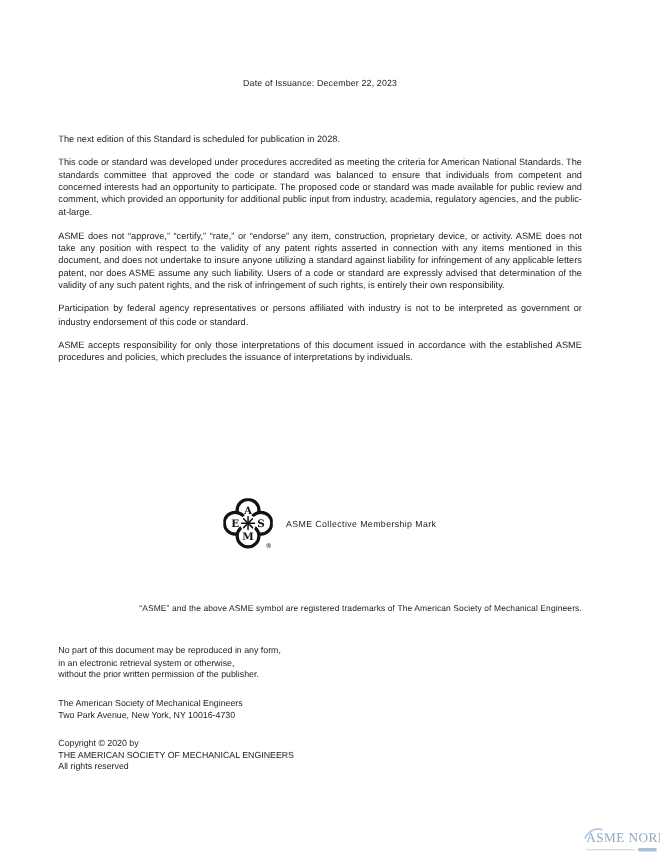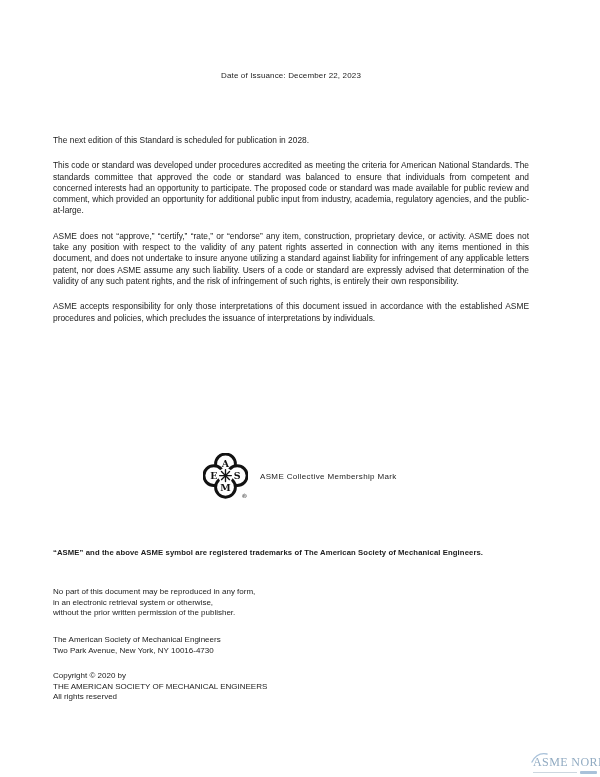--- a/index.html
+++ b/index.html
@@ -15,32 +15,32 @@
 
   .date-line {
     position: absolute; top: 71px; left: 53px; width: 476px;
     text-align: center; font-size: 8px; letter-spacing: 0.15px;
   }
 
   .body-copy {
     position: absolute; top: 121px; left: 53px; width: 476px;
     font-size: 8.4px; line-height: 11.3px; text-align: justify;
   }
-  .body-copy p { margin: 14px 0 10px 0; }
+  .body-copy p { margin: 0 0 10px 0; }
 
   .mark-row {
     position: absolute; top: 453px; left: 203px;
     display: flex; align-items: center; gap: 12px;
   }
   .asme-logo { display: block; }
   .mark-label { font-size: 8px; letter-spacing: 0.35px; white-space: nowrap; }
 
   .trademark-line {
     position: absolute; top: 548px; left: 53px; width: 476px;
-    text-align: left; font-size: 7.7px; letter-spacing: 0.1px; font-weight: bold;
+    text-align: right; font-size: 7.7px; letter-spacing: 0.1px;
   }
 
   .center-block {
     position: absolute; left: 53px; width: 476px;
     font-size: 8px; line-height: 10.7px;
   }
   .repro-block { top: 587px; }
   .publisher-block { top: 635px; }
   .copyright-block { top: 671px; }
 
@@ -65,20 +65,21 @@
 <body>
 
 <div class="page">
 
   <div class="date-line">Date of Issuance: December 22, 2023</div>
 
   <div class="body-copy">
     <p>The next edition of this Standard is scheduled for publication in 2028.</p>
     <p>This code or standard was developed under procedures accredited as meeting the criteria for American National Standards. The standards committee that approved the code or standard was balanced to ensure that individuals from competent and concerned interests had an opportunity to participate. The proposed code or standard was made available for public review and comment, which provided an opportunity for additional public input from industry, academia, regulatory agencies, and the public-at-large.</p>
     <p>ASME does not “approve,” “certify,” “rate,” or “endorse” any item, construction, proprietary device, or activity. ASME does not take any position with respect to the validity of any patent rights asserted in connection with any items mentioned in this document, and does not undertake to insure anyone utilizing a standard against liability for infringement of any applicable letters patent, nor does ASME assume any such liability. Users of a code or standard are expressly advised that determination of the validity of any such patent rights, and the risk of infringement of such rights, is entirely their own responsibility.</p>
+    <p>Participation by federal agency representatives or persons affiliated with industry is not to be interpreted as government or industry endorsement of this code or standard.</p>
     <p>ASME accepts responsibility for only those interpretations of this document issued in accordance with the established ASME procedures and policies, which precludes the issuance of interpretations by individuals.</p>
   </div>
 
   <div class="mark-row">
     <svg class="asme-logo" width="45" height="47" viewBox="0 0 100 104" xmlns="http://www.w3.org/2000/svg">
       <g fill="#ffffff" stroke="#121212" stroke-width="6.5">
         <circle cx="50" cy="24" r="22"></circle>
         <circle cx="24" cy="50" r="22"></circle>
         <circle cx="76" cy="50" r="22"></circle>
         <circle cx="50" cy="76" r="22"></circle>

